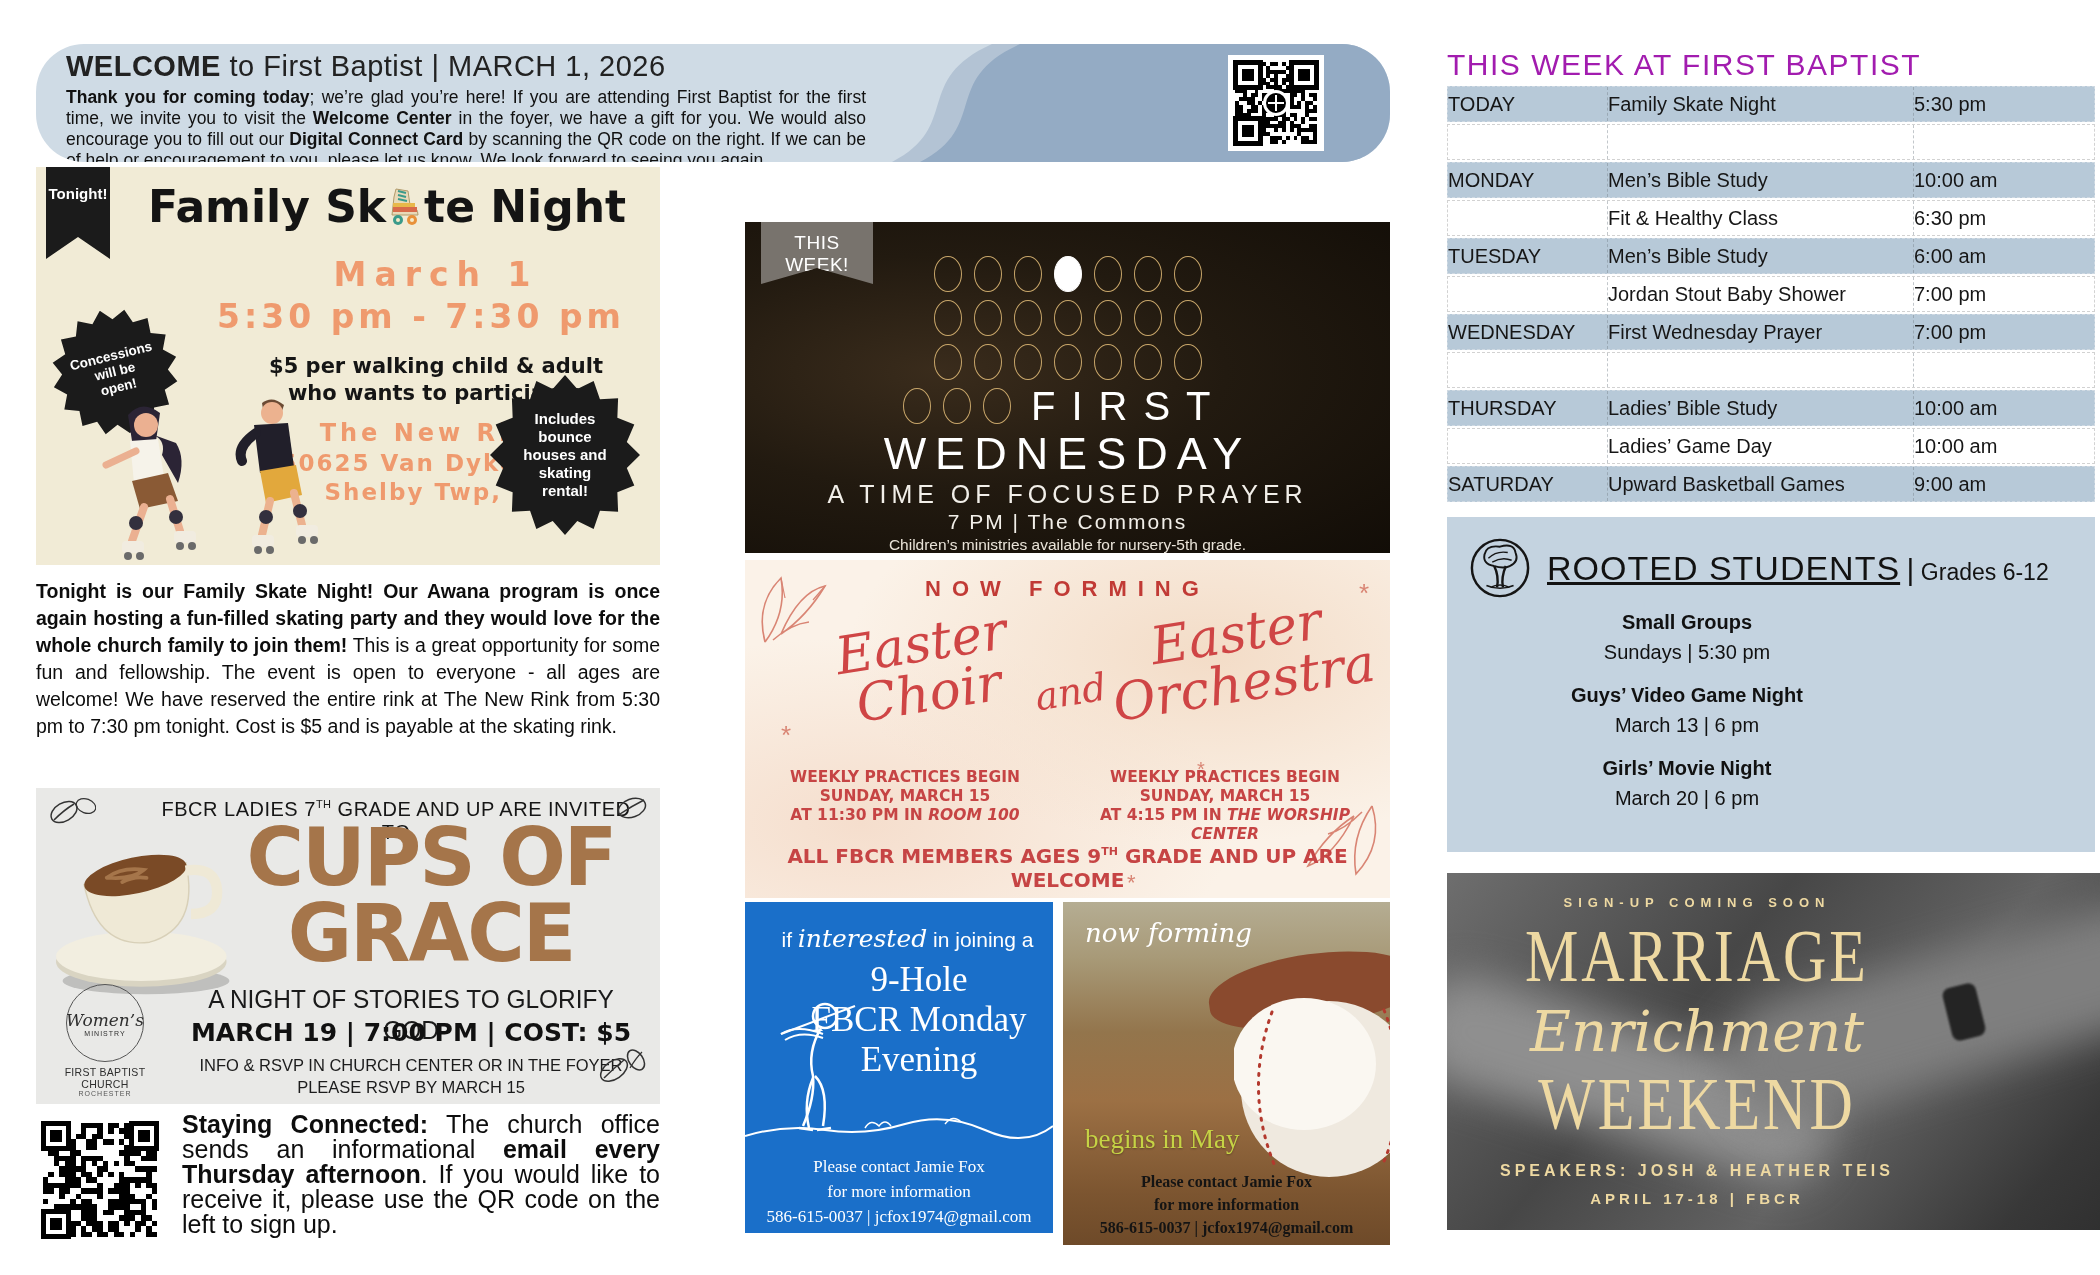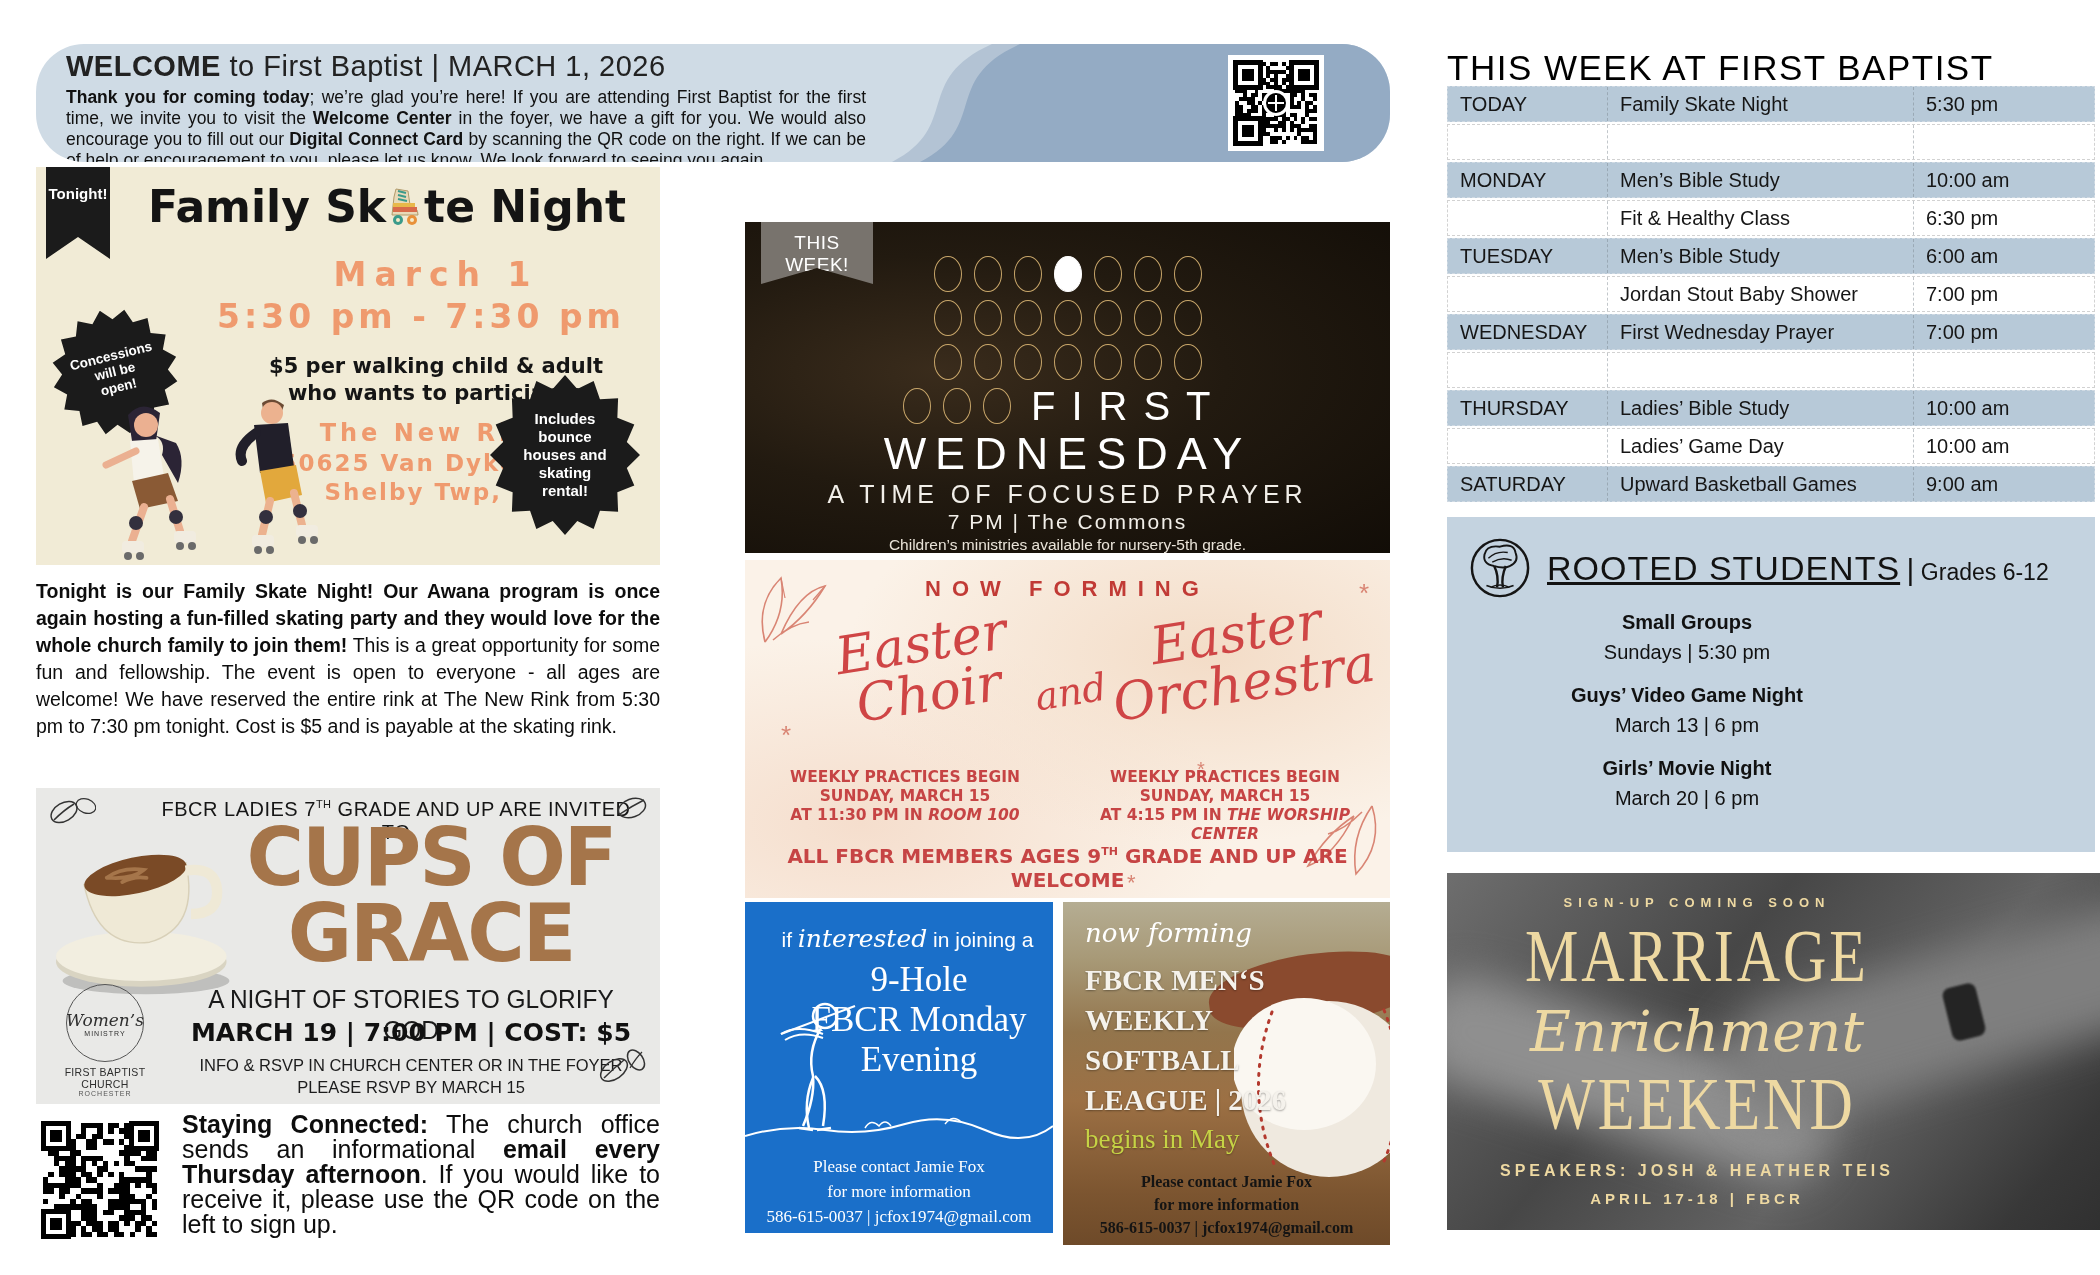--- a/index.html
+++ b/index.html
@@ -163,26 +163,26 @@
   .sb-begins { position:absolute; left:22px; top:222px; font-family:"Liberation Serif", serif;
                font-size:27px; color:#c6d345; text-shadow:0 1px 2px rgba(0,0,0,.3); }
   .sb-contact { position:absolute; left:0; top:268px; width:100%; text-align:center; color:#141414;
                 font-family:"Liberation Serif", serif; font-weight:700; font-size:16px; line-height:23px;
                 white-space:pre-line; }
   .glove { position:absolute; right:-28px; top:52px; width:210px; height:70px; background:#8a4a2e;
            border-radius:50% 50% 40% 40%; transform:rotate(-8deg); }
   .ball { position:absolute; right:-34px; top:92px; }
 
   
-  .tw-title { position:absolute; left:1447px; top:48px; width:648px; font-size:35px;
-              color:#000000; letter-spacing:1.5px; font-weight:400; }
+  .tw-title { position:absolute; left:1447px; top:48px; width:648px; font-size:30px;
+              color:#a21caf; letter-spacing:1.5px; font-weight:400; }
   .tw-table { position:absolute; left:1447px; top:86px; width:648px; }
   .tw-row { display:flex; height:36px; margin-bottom:2px; border:1px dashed #d2d2d2; }
   .tw-row.tw-blue { background:#b7c9d8; border-color:#cfd9e2; }
-  .tw-cell { display:flex; align-items:center; font-size:20px; color:#161616; padding-left:12px; }
+  .tw-cell { display:flex; align-items:center; font-size:20px; color:#161616; }
   .tw-c0 { width:160px; border-right:1px dashed rgba(120,130,140,.45); }
   .tw-c1 { width:306px; border-right:1px dashed rgba(120,130,140,.45); }
   .tw-c2 { flex:1; }
 
   .rooted { position:absolute; left:1447px; top:517px; width:648px; height:335px; background:#c4d3e0; }
   .rooted-head { display:flex; align-items:center; gap:16px; padding:20px 0 0 22px; }
   .rooted-title { font-size:34px; color:#121212; letter-spacing:1px; font-weight:400;text-decoration:underline; }
   .rooted-div { font-size:30px; color:#121212; margin:0 2px; }
   .rooted-grades { font-size:23px; color:#121212; }
   .rooted-items { width:480px; text-align:center; margin-top:12px; }
@@ -1332,26 +1332,20 @@
 
   <div class="softball">
     <div class="glove"></div>
     <svg class="ball" width="190" height="190" viewBox="0 0 190 190">
       <circle cx="95" cy="95" r="88" fill="#efe9df"></circle>
       <ellipse cx="70" cy="70" rx="72" ry="66" fill="#faf7f1"></ellipse>
       <path d="M38 18 Q10 95 40 170" stroke="#b3392e" stroke-width="3" fill="none" stroke-dasharray="2 7" stroke-linecap="round"></path>
       <path d="M150 16 Q182 95 148 172" stroke="#b3392e" stroke-width="3" fill="none" stroke-dasharray="2 7" stroke-linecap="round"></path>
     </svg>
     <div class="sb-script">now forming</div>
-    <div class="sb-lines">
-      <div>FBCR MEN‘S</div>
-      <div>WEEKLY</div>
-      <div>SOFTBALL</div>
-      <div>LEAGUE | 2026</div>
-    </div>
     <div class="sb-begins">begins in May</div>
     <div class="sb-contact">Please contact Jamie Fox
 for more information
 586-615-0037 | jcfox1974@gmail.com</div>
   </div>
 
   <div class="tw-title">THIS WEEK AT FIRST BAPTIST</div>
   <div class="tw-table">
       <div class="tw-row tw-blue">
         <div class="tw-cell tw-c0">TODAY</div>

